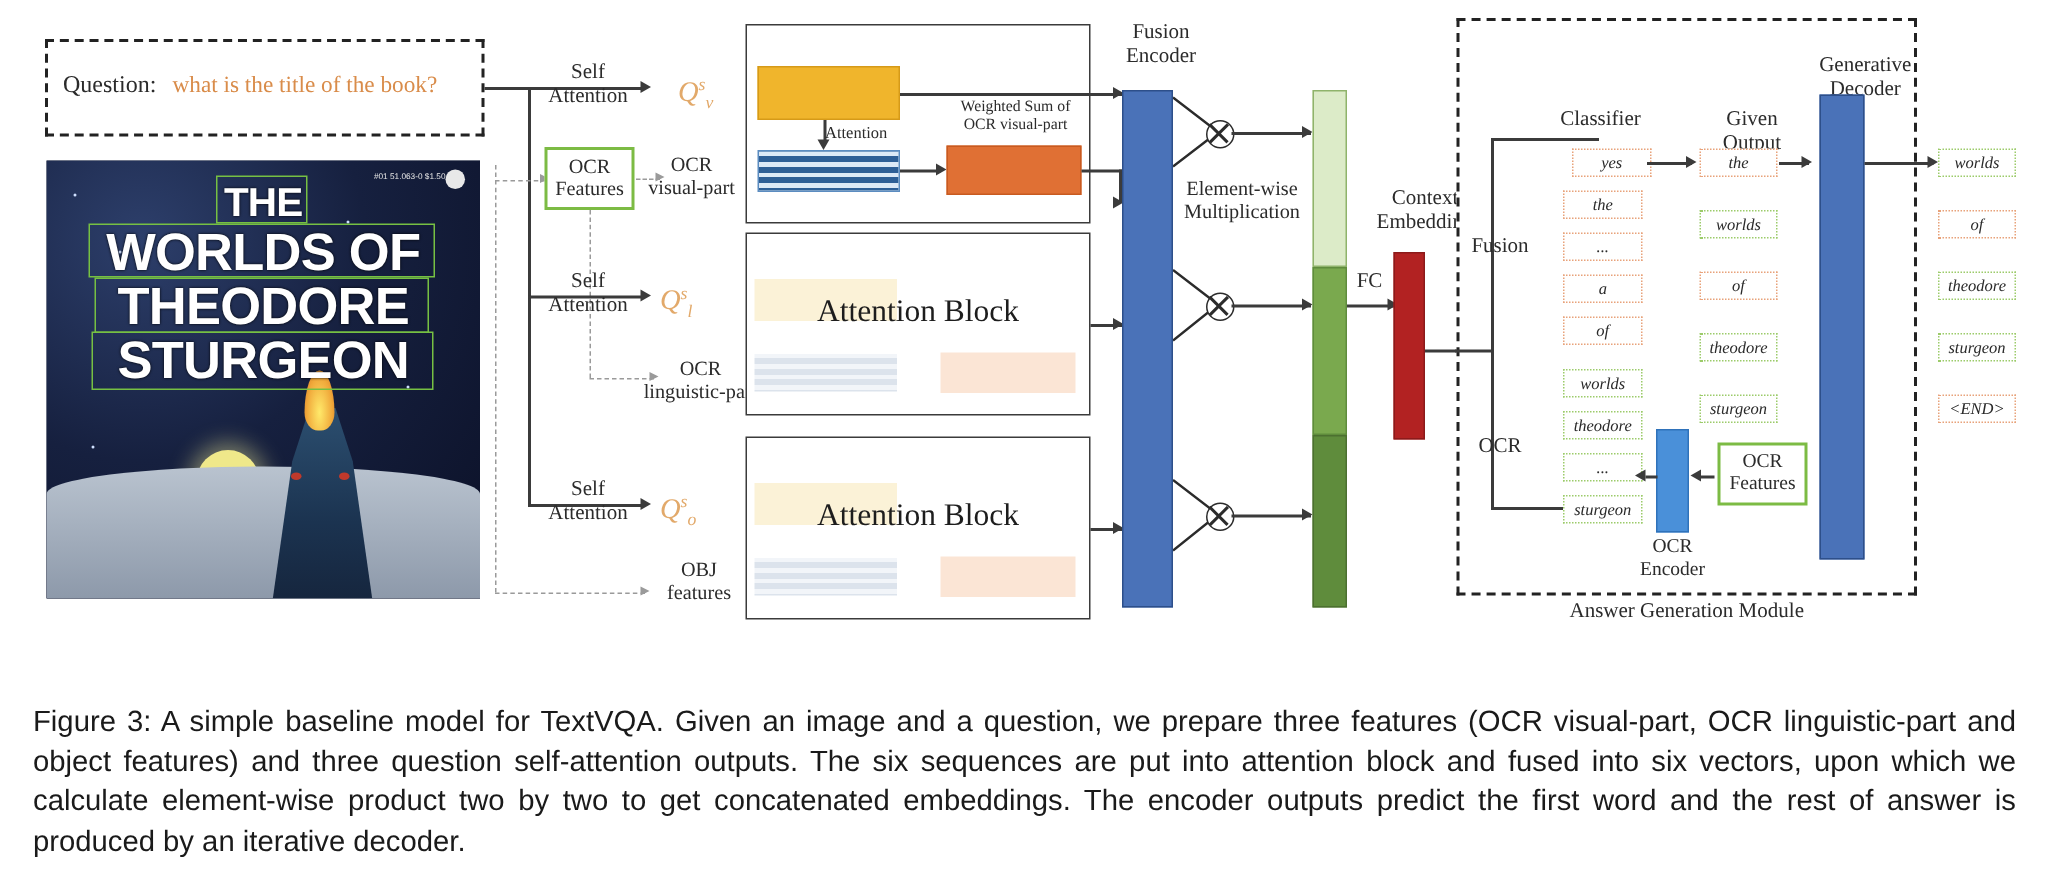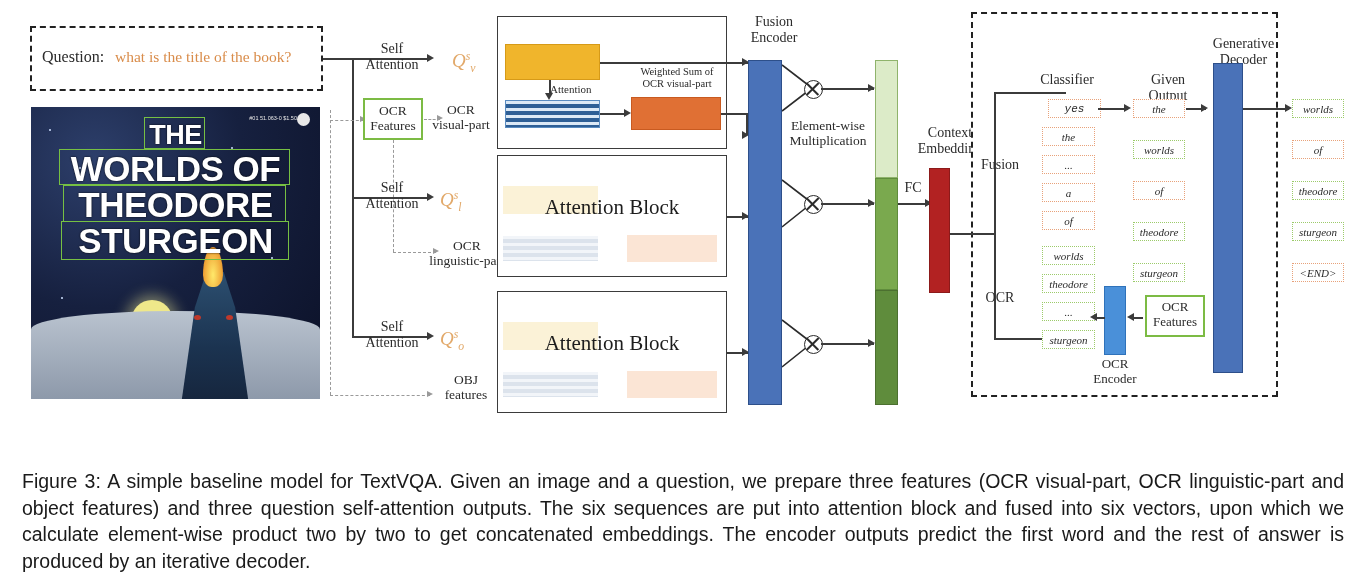--- a/index.html
+++ b/index.html
@@ -226,36 +226,37 @@
   <div class="figbar" style="left:929px;top:168px;width:21px;height:125px;background:#b22222;border:1.1px solid #8c1a1a;"></div>
 
   <div class="hline" style="left:950px;top:233px;width:75px;height:1.8px;"></div>
   <div class="vline" style="left:1023px;top:31px;width:1.8px;height:203px;"></div>
   <div class="hline" style="left:1023px;top:31px;width:175px;height:1.8px;"></div>
   <div class="vline" style="left:1066px;top:31px;width:1.8px;height:33px;"></div>
   <div class="arrowd" style="left:1062px;top:62px;"></div>
   <div class="vline" style="left:1196px;top:31px;width:1.8px;height:32px;"></div>
 
   <div class="box dashbox" style="left:971px;top:12px;width:307px;height:385px;"></div>
+  <div class="lbl" style="left:971px;top:400px;width:307px;font-size:14px;">Answer Generation Module</div>
 
   <div class="lbl" style="left:1016px;top:72px;width:102px;font-size:14px;">Classifier</div>
   <div class="lbl" style="left:1128px;top:72px;width:80px;font-size:14px;">Given
 Output</div>
   <div class="lbl" style="left:1186px;top:36px;width:115px;font-size:14px;">Generative
 Decoder</div>
 
   <div class="hline" style="left:994px;top:92px;width:72px;height:1.8px;"></div>
   <div class="vline" style="left:994px;top:92px;width:1.8px;height:248px;"></div>
   <div class="hline" style="left:994px;top:338px;width:48px;height:1.8px;"></div>
   <div class="hline" style="left:970px;top:233px;width:25px;height:1.8px;"></div>
 
   <div class="lbl" style="left:976px;top:157px;width:48px;font-size:14px;">Fusion</div>
   <div class="lbl" style="left:978px;top:290px;width:44px;font-size:14px;">OCR</div>
 
-  <div class="chip chip-v" style="left:1048px;top:99px;width:53px;height:19px;font-family:Liberation Mono, monospace;">yes</div>
+  <div class="chip chip-v" style="left:1048px;top:99px;width:53px;height:19px;">yes</div>
   <div class="chip chip-v" style="left:1042px;top:127px;width:53px;height:19px;">the</div>
   <div class="chip chip-v" style="left:1042px;top:155px;width:53px;height:19px;">...</div>
   <div class="chip chip-v" style="left:1042px;top:183px;width:53px;height:19px;">a</div>
   <div class="chip chip-v" style="left:1042px;top:211px;width:53px;height:19px;">of</div>
 
   <div class="chip chip-o" style="left:1042px;top:246px;width:53px;height:19px;">worlds</div>
   <div class="chip chip-o" style="left:1042px;top:274px;width:53px;height:19px;">theodore</div>
   <div class="chip chip-o" style="left:1042px;top:302px;width:53px;height:19px;">...</div>
   <div class="chip chip-o" style="left:1042px;top:330px;width:53px;height:19px;">sturgeon</div>
 

